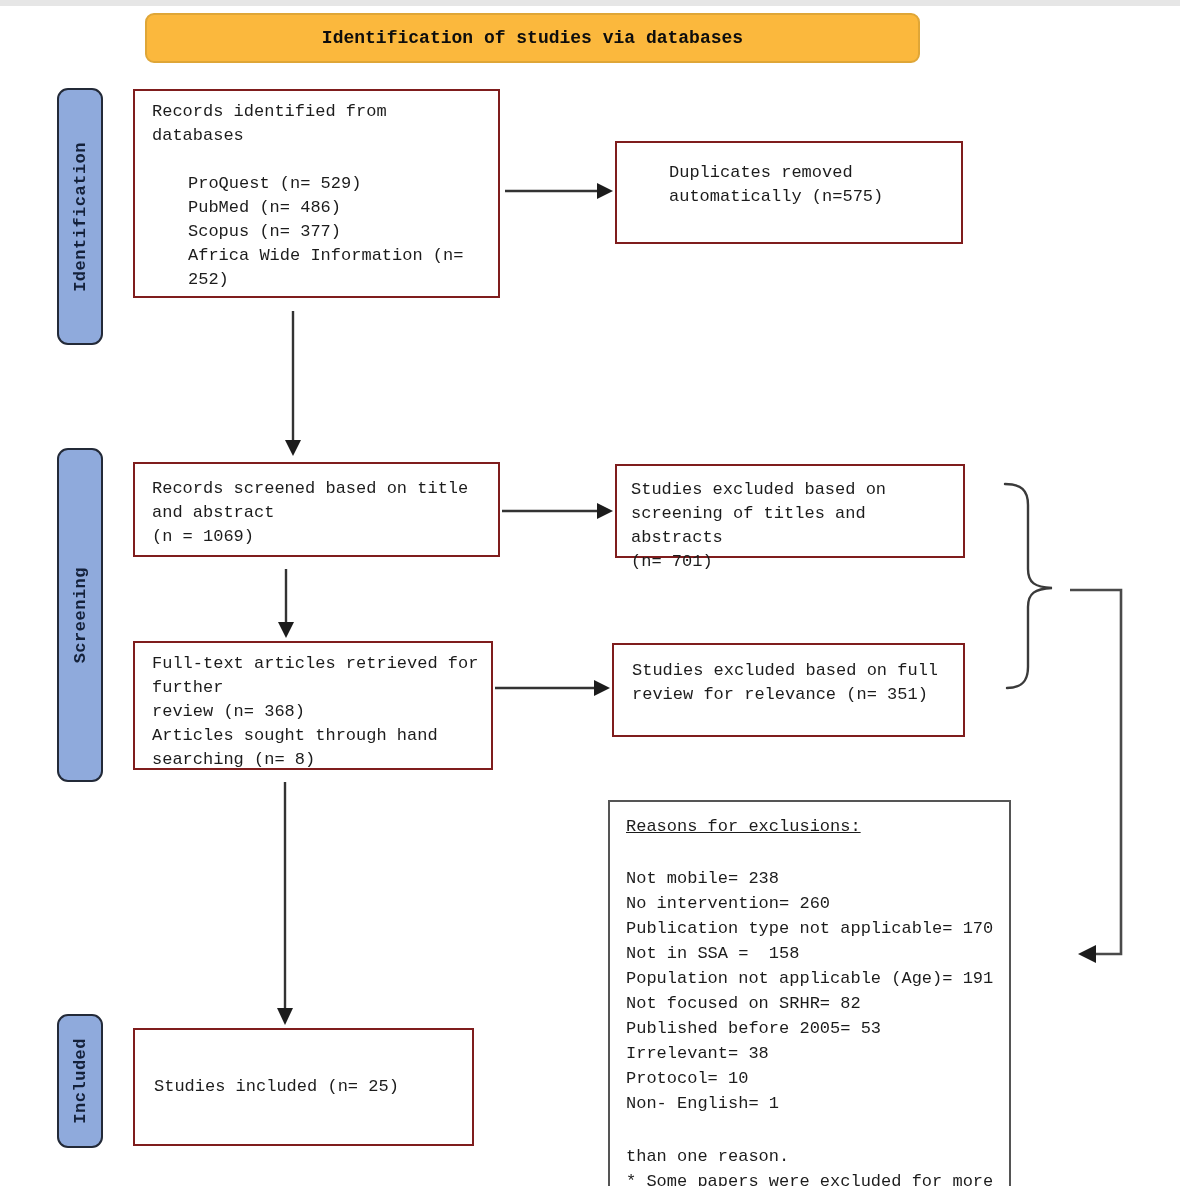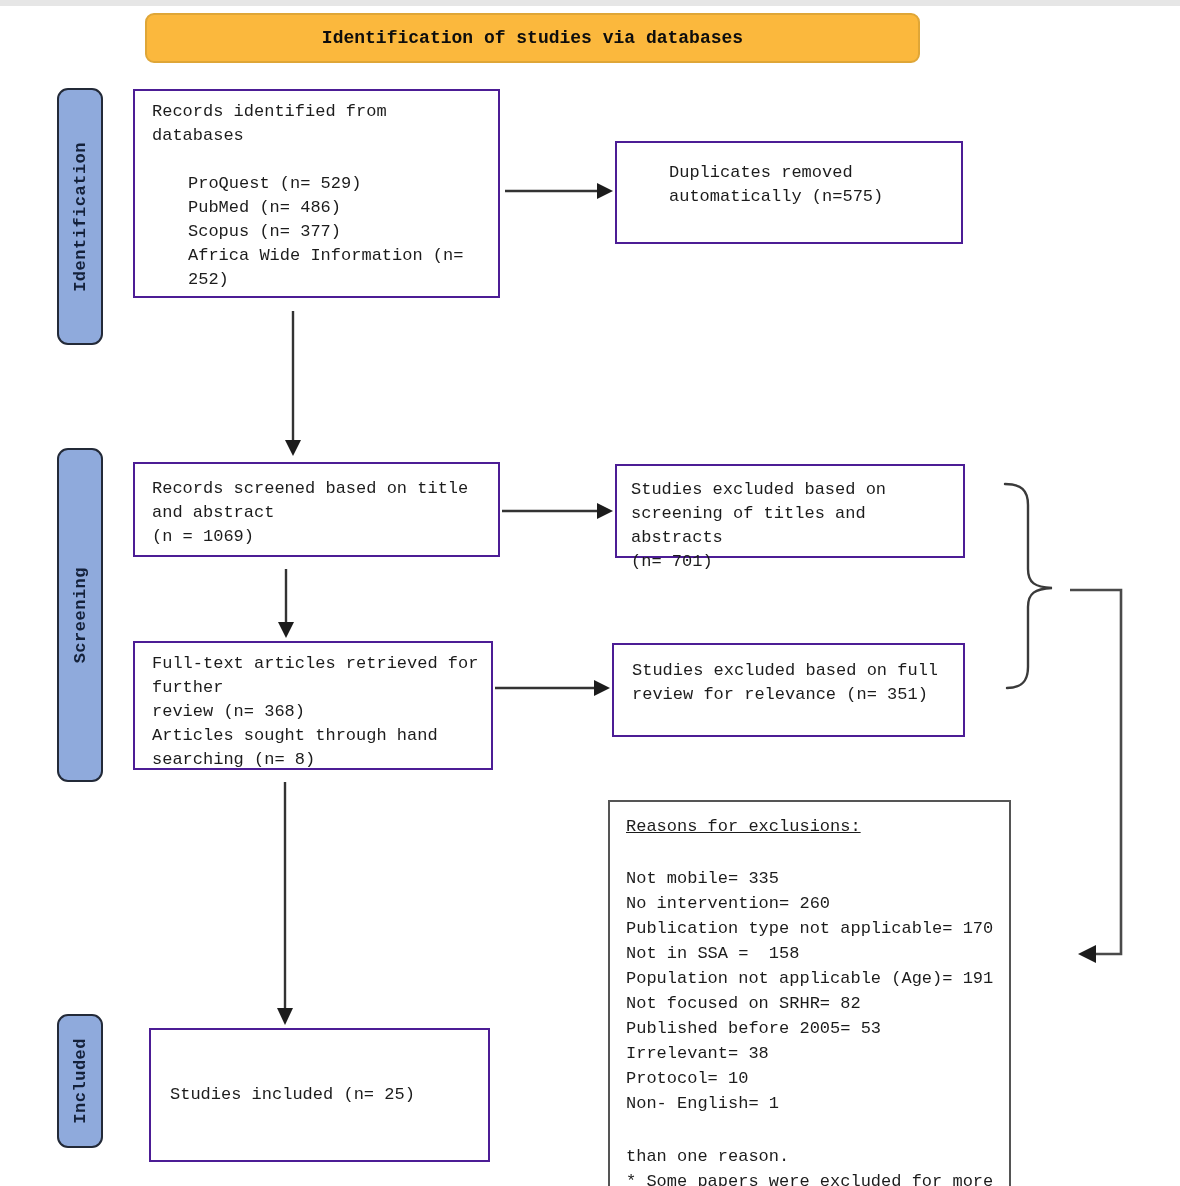--- a/index.html
+++ b/index.html
@@ -43,35 +43,35 @@
     color: #14213a;
     letter-spacing: 0.5px;
     white-space: nowrap;
   }
   .stage-identification { top: 88px;  height: 257px; }
   .stage-screening      { top: 448px; height: 334px; }
   .stage-included       { top: 1014px; height: 134px; }
   .node {
     position: absolute;
     background: #ffffff;
-    border: 2px solid #4c1d95;
+    border: 2px solid #7f1d1d;
     box-sizing: border-box;
     font-size: 17px;
     line-height: 24px;
   }
   .node-records   { left: 133px; top: 89px;  width: 367px; height: 209px; padding: 9px 10px 0 17px; }
   .records-sources { margin-top: 24px; padding-left: 36px; }
   .node-duplicates{ left: 615px; top: 141px; width: 348px; height: 103px; padding: 18px 12px 0 52px; }
   .node-screened  { left: 133px; top: 462px; width: 367px; height: 95px;  padding: 13px 10px 0 17px; }
   .node-excl-ta   { left: 615px; top: 464px; width: 350px; height: 94px;  padding: 12px 10px 0 14px; }
   .node-fulltext  { left: 133px; top: 641px; width: 360px; height: 129px; padding: 9px 10px 0 17px; }
   .node-excl-fr   { left: 612px; top: 643px; width: 353px; height: 94px;  padding: 14px 12px 0 18px; }
   .node-reasons   { left: 608px; top: 768px; width: 403px; height: 395px; padding: 12px 12px 0 16px;
                     border-color: #555555; line-height: 25px; margin-top: 32px; }
-  .node-included  { left: 149px; top: 1028px; width: 341px; height: 134px;
+  .node-included  { left: 133px; top: 1028px; width: 341px; height: 118px;
                     display: flex; align-items: center; padding-left: 19px; }
   .reasons-heading { text-decoration: underline; margin-bottom: 27px; }
   .reason-item { white-space: pre-wrap; }
   .reasons-footnote { margin-top: 28px; }
   .connector-layer {
     position: absolute; left: 0; top: 0; width: 1180px; height: 1186px;
     pointer-events: none;
   }
 </style>
 </head>
@@ -128,21 +128,21 @@
     <div>searching (n= 8)</div>
   </div>
 
   <div class="node node-excl-fr">
     <div>Studies excluded based on full</div>
     <div>review for relevance (n= 351)</div>
   </div>
 
   <div class="node node-reasons">
     <div class="reasons-heading">Reasons for exclusions:</div>
-    <div class="reason-item">Not mobile= 335</div>
+    <div class="reason-item">Not mobile= 238</div>
     <div class="reason-item">No intervention= 260</div>
     <div class="reason-item">Publication type not applicable= 170</div>
     <div class="reason-item">Not in SSA =  158</div>
     <div class="reason-item">Population not applicable (Age)= 191</div>
     <div class="reason-item">Not focused on SRHR= 82</div>
     <div class="reason-item">Published before 2005= 53</div>
     <div class="reason-item">Irrelevant= 38</div>
     <div class="reason-item">Protocol= 10</div>
     <div class="reason-item">Non- English= 1</div>
     <div class="reasons-footnote">

